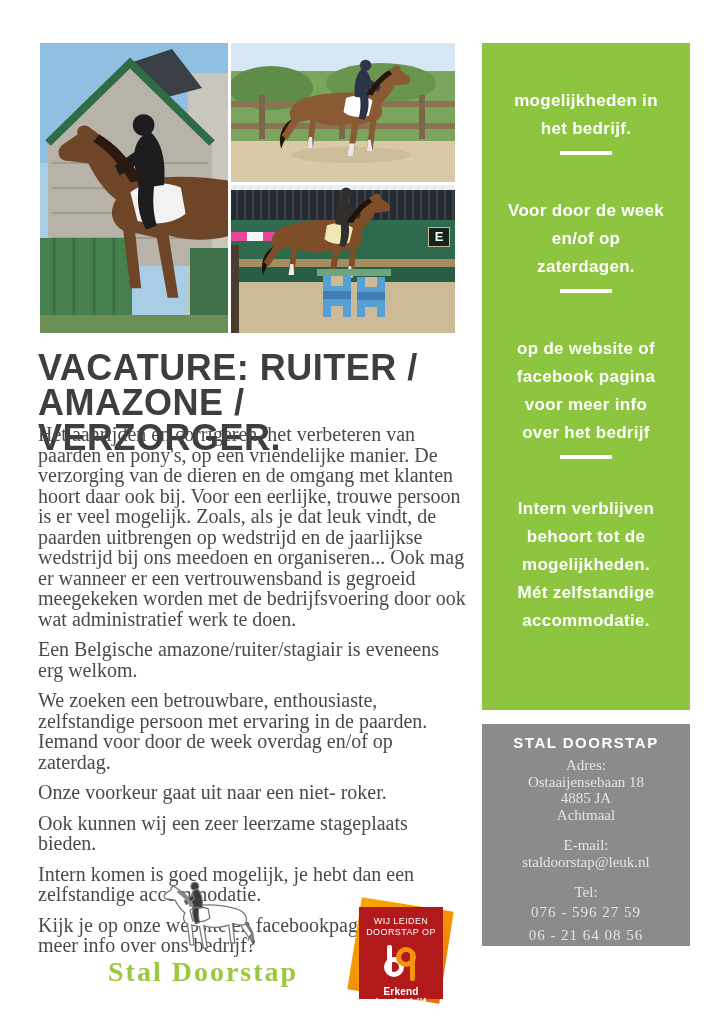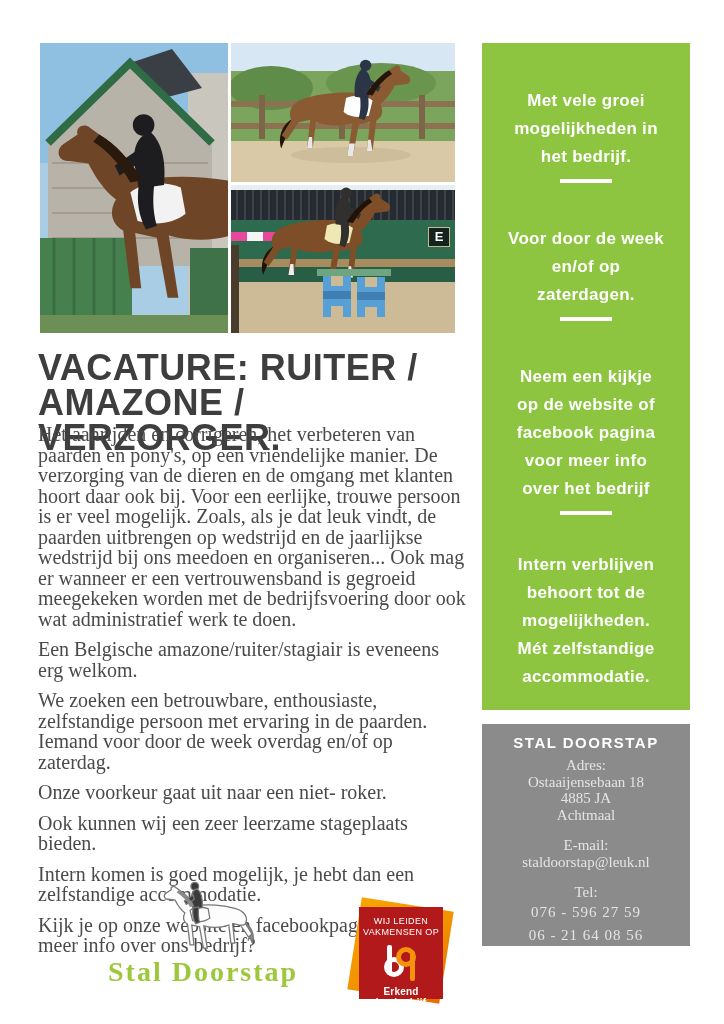--- a/index.html
+++ b/index.html
@@ -167,33 +167,31 @@
           <rect x="126" y="107" width="28" height="8" fill="#3f7fb3"></rect>
           <rect x="86" y="84" width="74" height="7" fill="#6ea580"></rect>
         </g>
       </svg>
       <div class="arena-letter">E</div>
     </div>
   </div>
 
   <div class="green-panel">
     <div class="green-block b1">
-      <div>Met vele groei</div>
       <div>mogelijkheden in</div>
       <div>het bedrijf.</div>
       <div class="bar"></div>
     </div>
     <div class="green-block b2">
       <div>Voor door de week</div>
       <div>en/of op</div>
       <div>zaterdagen.</div>
       <div class="bar"></div>
     </div>
     <div class="green-block b3">
-      <div>Neem een kijkje</div>
       <div>op de website of</div>
       <div>facebook pagina</div>
       <div>voor meer info</div>
       <div>over het bedrijf</div>
       <div class="bar"></div>
     </div>
     <div class="green-block b4">
       <div>Intern verblijven</div>
       <div>behoort tot de</div>
       <div>mogelijkheden.</div>
@@ -240,21 +238,21 @@
     <svg width="130" height="78" viewBox="0 0 130 78">
       <use href="#horse-rider" transform="translate(122,4) scale(-0.43,0.43)" style="--coat:#fdfdfd; --mane:#8a8a8a; --pad:#ffffff; --rider:#3a3a3a; --line:#777777;"></use>
     </svg>
     <div class="stal-logo-text">Stal Doorstap</div>
   </div>
 
   <div class="sbb-logo">
     <div class="sbb-orange"></div>
     <div class="sbb-red">
       <div class="sbb-line">WIJ LEIDEN</div>
-      <div class="sbb-line">VAKMENSEN OP</div>
+      <div class="sbb-line">DOORSTAP OP</div>
       <svg class="sbb-mark" width="40" height="40" viewBox="0 0 40 40">
         <rect x="6" y="2" width="5" height="30" rx="2" fill="#ffffff"></rect>
         <circle cx="13" cy="24" r="7.5" fill="none" stroke="#ffffff" stroke-width="5"></circle>
         <circle cx="25" cy="14" r="7.5" fill="none" stroke="#f5930a" stroke-width="5"></circle>
         <rect x="29" y="8" width="5" height="30" rx="2" fill="#f5930a"></rect>
       </svg>
       <div class="sbb-footer">Erkend leerbedrijf</div>
     </div>
   </div>
 

